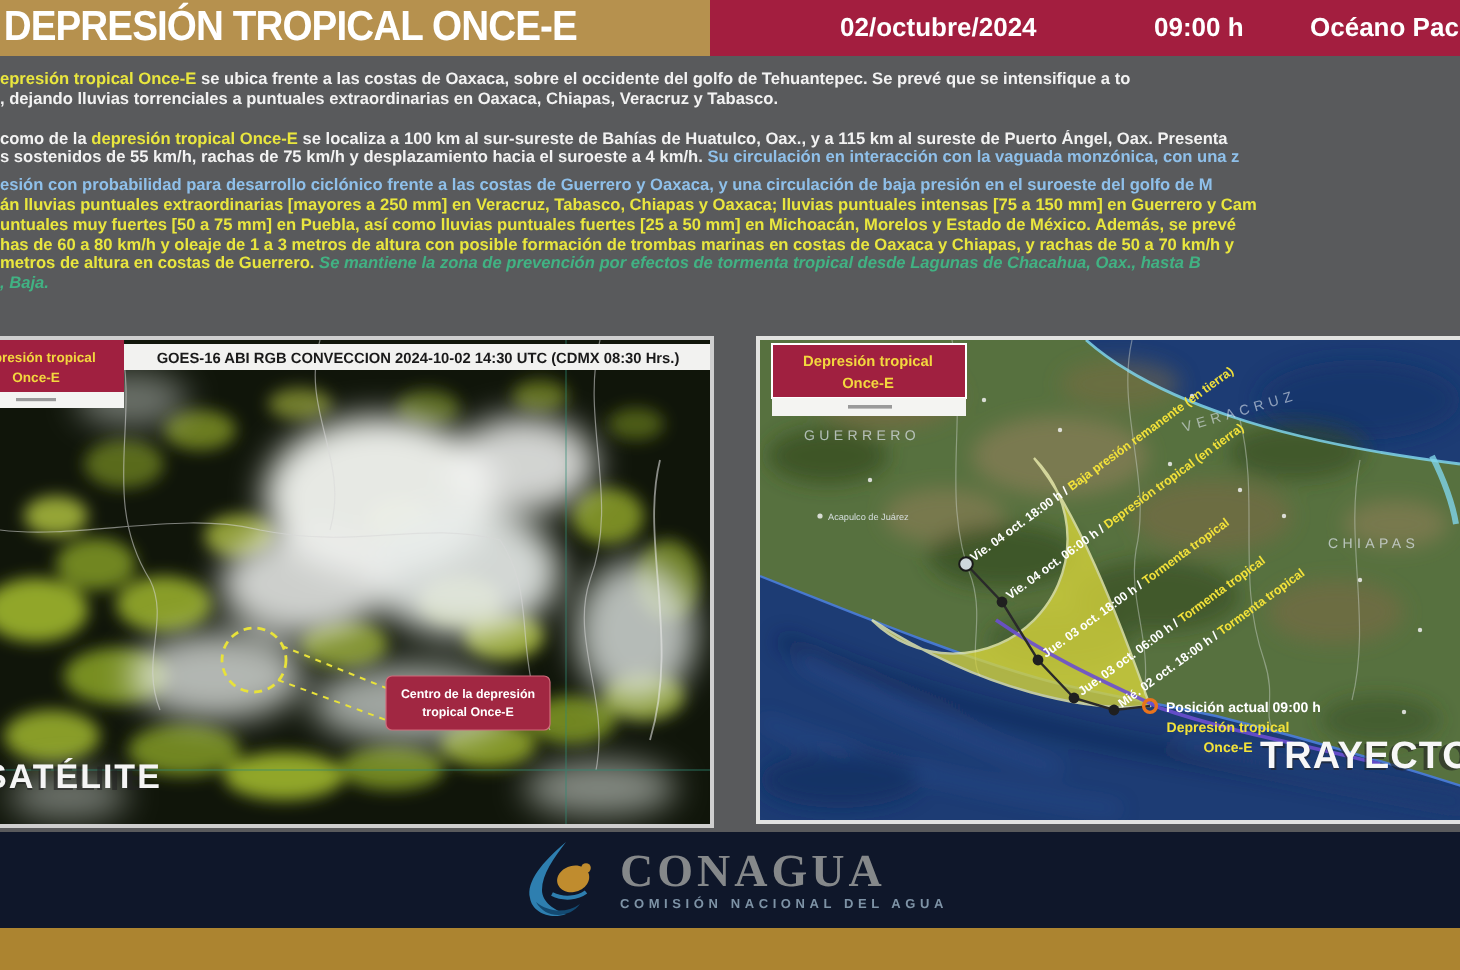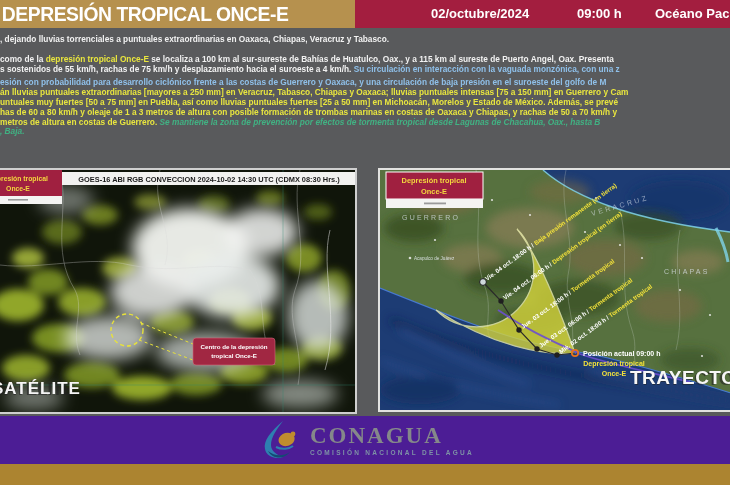--- a/index.html
+++ b/index.html
@@ -5,35 +5,35 @@
   html,body{margin:0;padding:0;background:#888;}
   #page{position:relative;width:730px;height:485px;overflow:hidden;background:#fff;
         font-family:"Liberation Sans","DejaVu Sans",sans-serif;}
   
   #hdr-left{position:absolute;left:0;top:0;width:355px;height:28px;background:#b6914e;
             display:flex;align-items:center;overflow:hidden;}
   #hdr-left .t{color:#fff;font-weight:700;font-size:21px;letter-spacing:-.5px;white-space:nowrap;
                transform:scaleX(.92);transform-origin:left center;padding-left:2px;}
   #hdr-right{position:absolute;left:355px;top:0;width:375px;height:28px;background:#a31e3f;overflow:hidden;}
   #hdr-right span{position:absolute;top:6px;color:#fff;font-weight:700;font-size:13px;white-space:nowrap;}
-  #hdr-date{left:76px;} #hdr-time{left:202px;margin-left:20px;} #hdr-basin{left:300px;}
+  #hdr-date{left:65px;} #hdr-time{left:202px;margin-left:20px;} #hdr-basin{left:300px;}
   
   #gray{position:absolute;left:0;top:28px;width:730px;height:388px;background:#595a5c;overflow:hidden;}
   #body-lines{position:absolute;left:0;top:7px;width:730px;}
   .bline{white-space:nowrap;overflow:hidden;height:9.8px;line-height:9.8px;font-size:8.3px;font-weight:600;letter-spacing:0;}
   .seg-white{color:#f2f2f2;} .seg-yellow{color:#e9e63e;} .seg-blue{color:#8fc0ea;}
   .seg-green{color:#41b283;font-style:italic;}
   
   #sat-wrap{position:absolute;left:-2px;top:168px;width:359px;height:246px;border:2px solid #cfcfcf;
             box-sizing:border-box;background:#10150a;overflow:hidden;}
   #map-wrap{position:absolute;left:378px;top:168px;width:356px;height:244px;border:2px solid #e2e2e0;
             box-sizing:border-box;background:#1d3c74;overflow:hidden;}
   svg{display:block;}
   
-  #footer{position:absolute;left:0;top:416px;width:730px;height:48px;background:#4c1d95;
+  #footer{position:absolute;left:0;top:416px;width:730px;height:48px;background:#0f172a;
           display:flex;align-items:center;justify-content:center;}
   #footer .logo-text{margin-left:8px;}
   #footer .org{font-family:"Liberation Serif","DejaVu Serif",serif;font-weight:700;font-size:23px;
                color:#85888a;letter-spacing:2px;line-height:23px;}
   #footer .sub{font-size:6.5px;color:#7e93a6;letter-spacing:2.3px;margin-top:2px;font-weight:700;}
   #goldbar{position:absolute;left:0;top:464px;width:730px;height:21px;background:#ac8430;}
 </style>
 </head>
 <body>
 
@@ -43,20 +43,21 @@
     <span class="t">DEPRESIÓN TROPICAL ONCE-E</span>
   </div>
   <div id="hdr-right">
     <span id="hdr-date">02/octubre/2024</span>
     <span id="hdr-time">09:00 h</span>
     <span id="hdr-basin">Océano Pacífico</span>
   </div>
 
   <div id="gray">
     <div id="body-lines">
+        <div class="bline"><span class="seg-yellow">epresión tropical Once-E</span><span class="seg-white">  se ubica frente a las costas de Oaxaca, sobre el occidente del golfo de Tehuantepec. Se prevé que se intensifique a to</span></div>
         <div class="bline"><span class="seg-white">, dejando lluvias torrenciales a puntuales extraordinarias en Oaxaca, Chiapas, Veracruz y Tabasco.</span></div>
         <div class="bline" style="margin-top: 10px;"><span class="seg-white">como de la </span><span class="seg-yellow">depresión tropical Once-E</span><span class="seg-white"> se localiza a 100 km al sur-sureste de Bahías de Huatulco, Oax., y a 115 km al sureste de Puerto Ángel, Oax. Presenta</span></div>
         <div class="bline"><span class="seg-white">s sostenidos de 55 km/h, rachas de 75 km/h y desplazamiento hacia el suroeste a 4 km/h. </span><span class="seg-blue">Su circulación en interacción con la vaguada monzónica, con una z</span></div>
         <div class="bline" style="margin-top: 4px;"><span class="seg-blue">esión con probabilidad para desarrollo ciclónico frente a las costas de Guerrero y Oaxaca, y una circulación de baja presión en el suroeste del golfo de M</span></div>
         <div class="bline"><span class="seg-yellow">án lluvias puntuales extraordinarias [mayores a 250 mm] en Veracruz, Tabasco, Chiapas y Oaxaca; lluvias puntuales intensas [75 a 150 mm] en Guerrero y Cam</span></div>
         <div class="bline"><span class="seg-yellow">untuales muy fuertes [50 a 75 mm] en Puebla, así como lluvias puntuales fuertes [25 a 50 mm] en Michoacán, Morelos y Estado de México. Además, se prevé</span></div>
         <div class="bline"><span class="seg-yellow">has de 60 a 80 km/h y oleaje de 1 a 3 metros de altura con posible formación de trombas marinas en costas de Oaxaca y Chiapas, y rachas de 50 a 70 km/h y</span></div>
         <div class="bline"><span class="seg-yellow"> metros de altura en costas de Guerrero. </span><span class="seg-green">Se mantiene la zona de prevención por efectos de tormenta tropical desde Lagunas de Chacahua, Oax., hasta B</span></div>
         <div class="bline"><span class="seg-green">, Baja.</span></div>
       </div>

